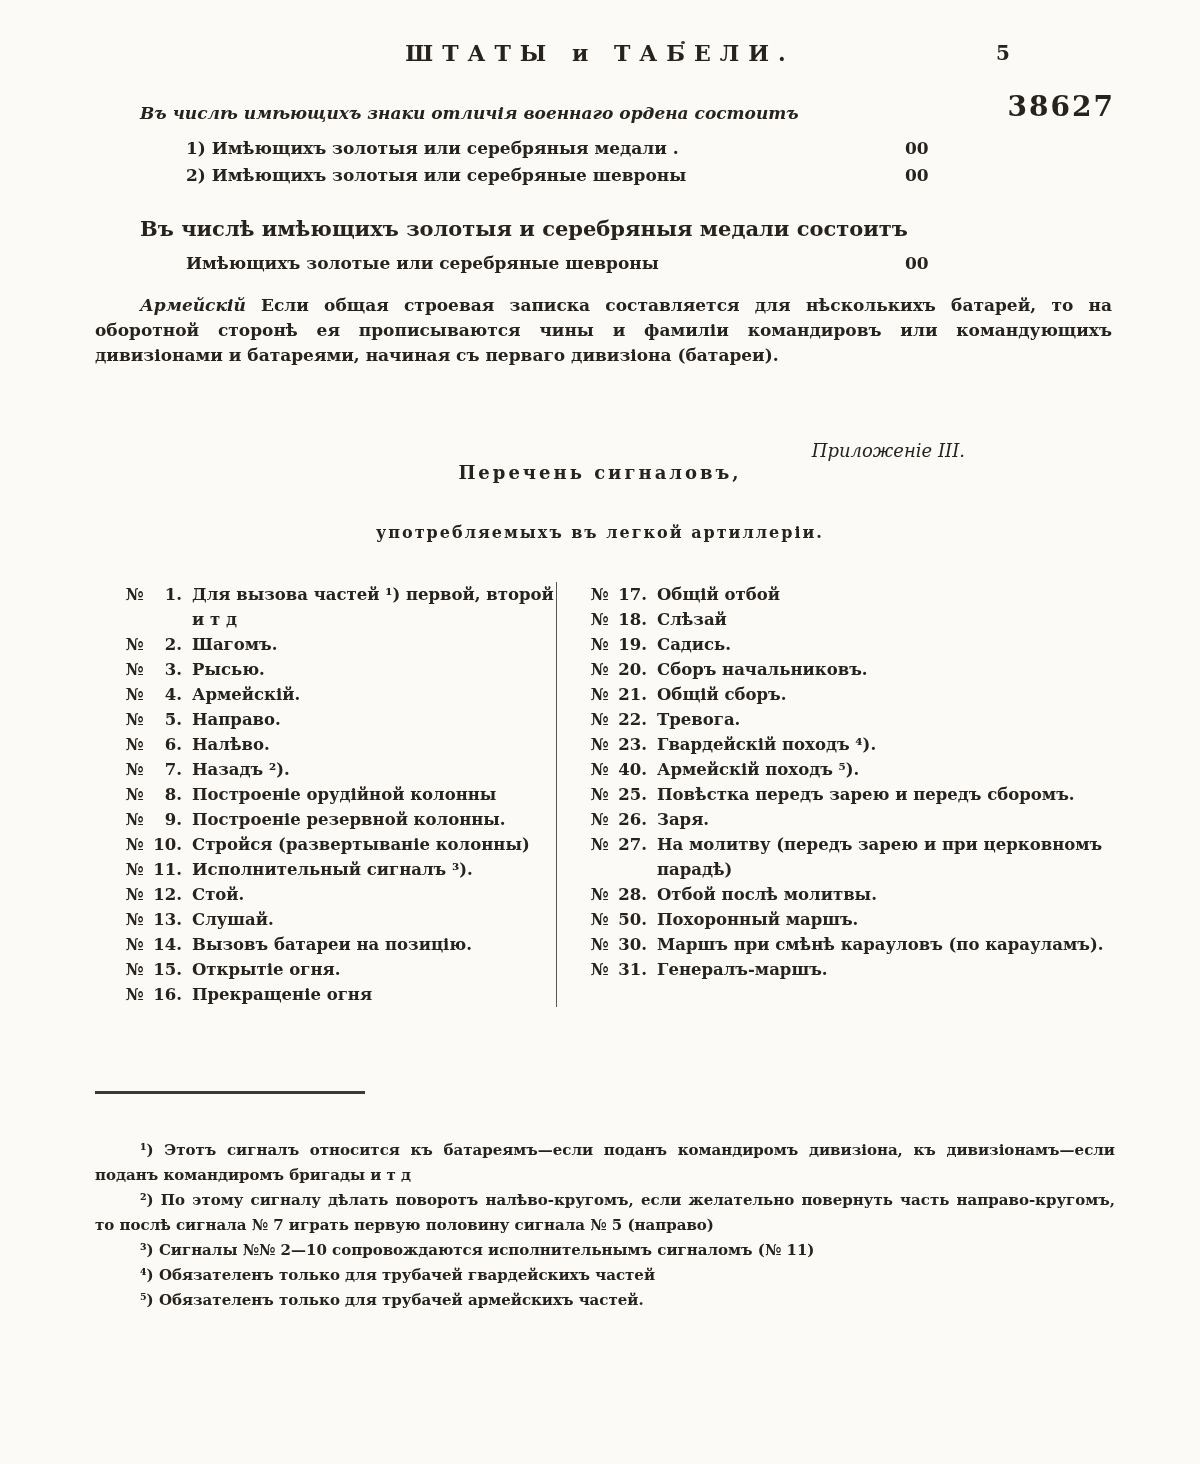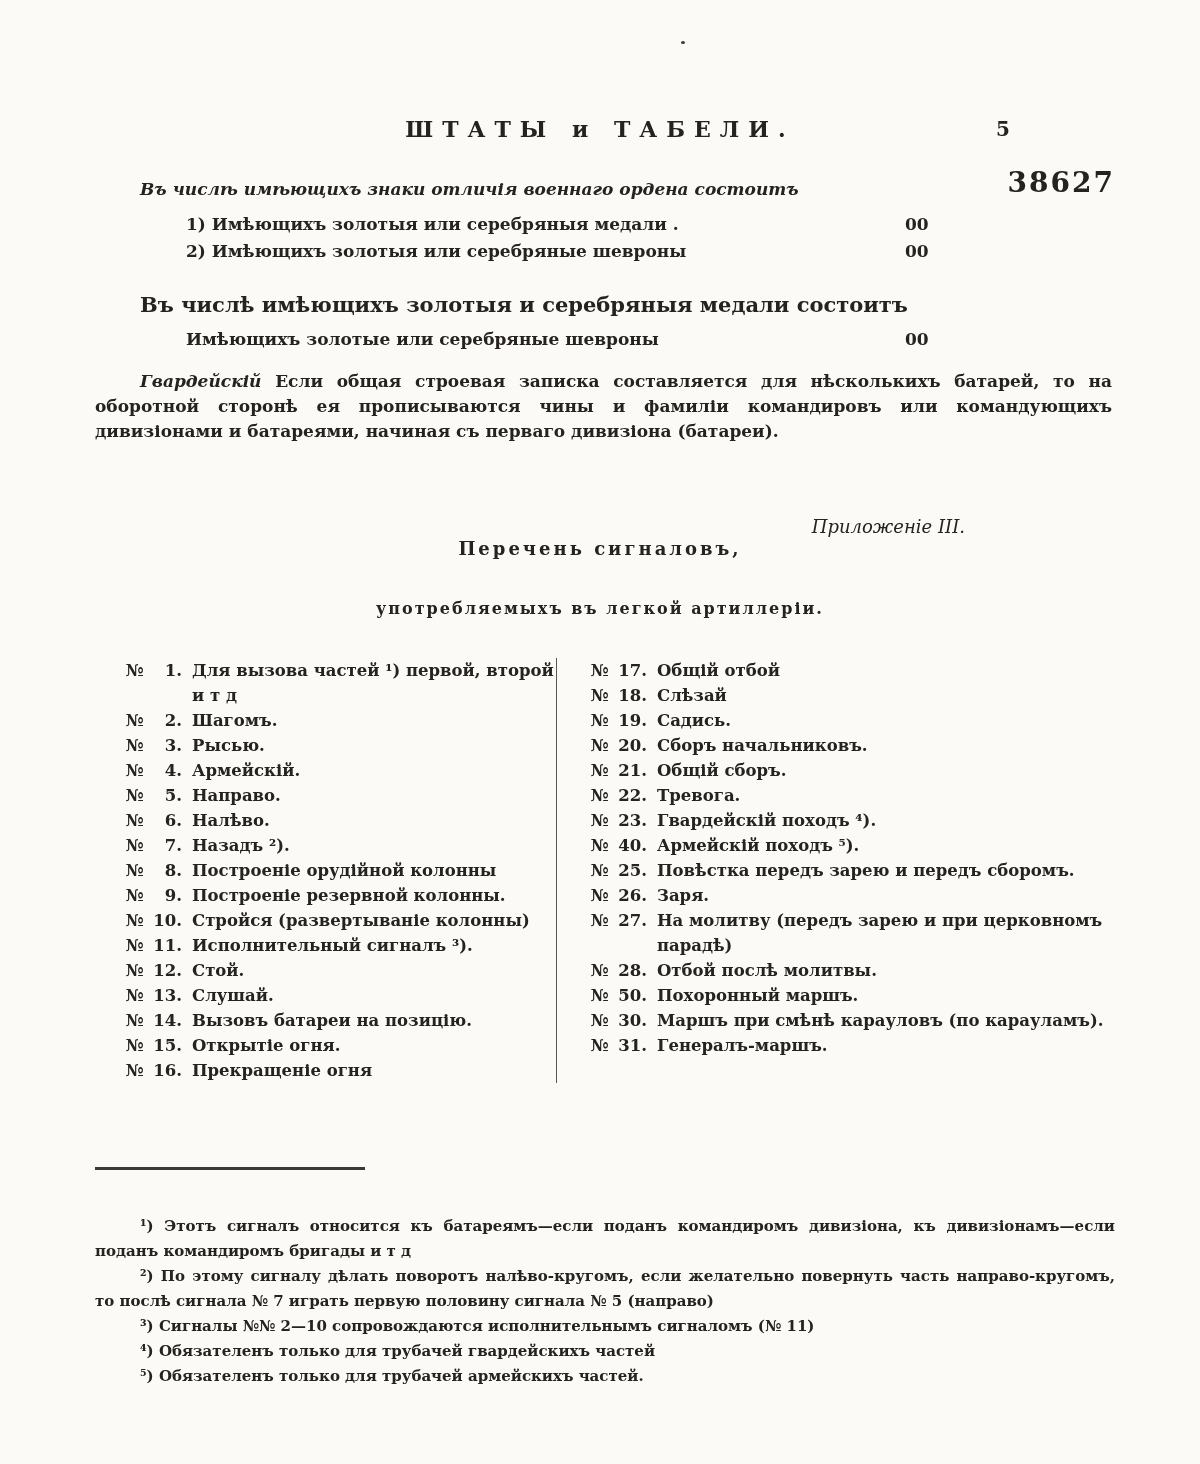--- a/index.html
+++ b/index.html
@@ -8,21 +8,21 @@
     font-family: "DejaVu Serif", "Liberation Serif", serif;
     color: #26221e;
   }
   .page {
     position: relative;
     width: 1200px;
     height: 1464px;
     margin: 0 auto;
     background: #fbfaf7;
     overflow: hidden;
-    padding-top: 116px;
+    padding-top: 40px;
   }
   .artifact-dot {
     position: absolute;
     left: 681px; top: 41px;
     width: 4px; height: 3px;
     background: #3a3733;
     border-radius: 50%;
   }
   
   .header-row { position: relative; text-align: center; height: 30px; }
@@ -138,21 +138,21 @@
 
   <div class="sec-heading-2">Въ числѣ имѣющихъ золотыя и серебряныя медали состоитъ</div>
 
   <div class="stat-rows">
       <div class="stat-row">
       <span class="stat-label">Имѣющихъ золотые или серебряные шевроны</span>
       <span class="stat-value">00</span>
     </div>
     </div>
 
-  <p class="note"><span class="note-label">Гвардейскій</span>&nbsp;<span>Если общая строевая записка составляется для нѣсколькихъ батарей, то на оборотной сторонѣ ея прописываются чины и фамиліи командировъ или командующихъ дивизіонами и батареями, начиная съ перваго дивизіона (батареи).</span></p>
+  <p class="note"><span class="note-label">Армейскій</span>&nbsp;<span>Если общая строевая записка составляется для нѣсколькихъ батарей, то на оборотной сторонѣ ея прописываются чины и фамиліи командировъ или командующихъ дивизіонами и батареями, начиная съ перваго дивизіона (батареи).</span></p>
 
   <div class="appendix-label">Приложеніе III.</div>
 
   <div class="signals-title">Перечень сигналовъ,</div>
 
   <div class="signals-subtitle">употребляемыхъ въ легкой артиллеріи.</div>
 
   <div class="signals-columns">
     <div class="sig-col sig-col-left">
         <div class="sig-item">

